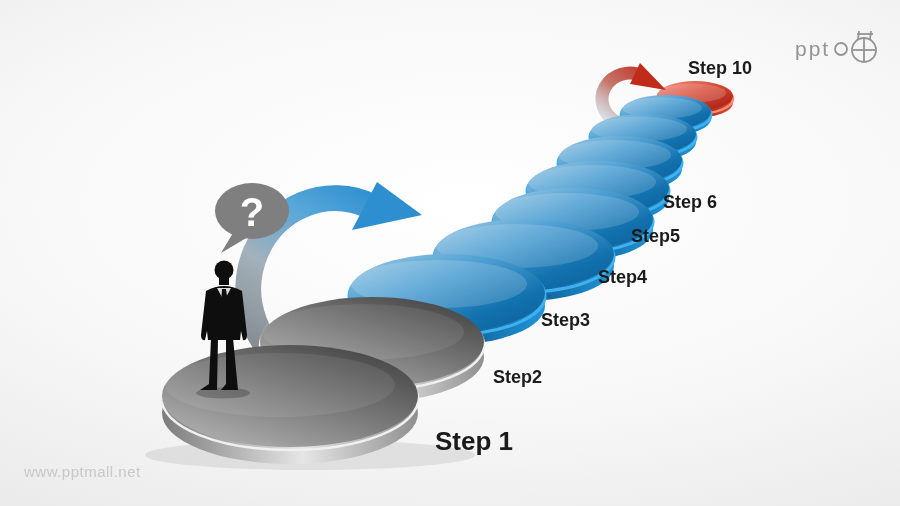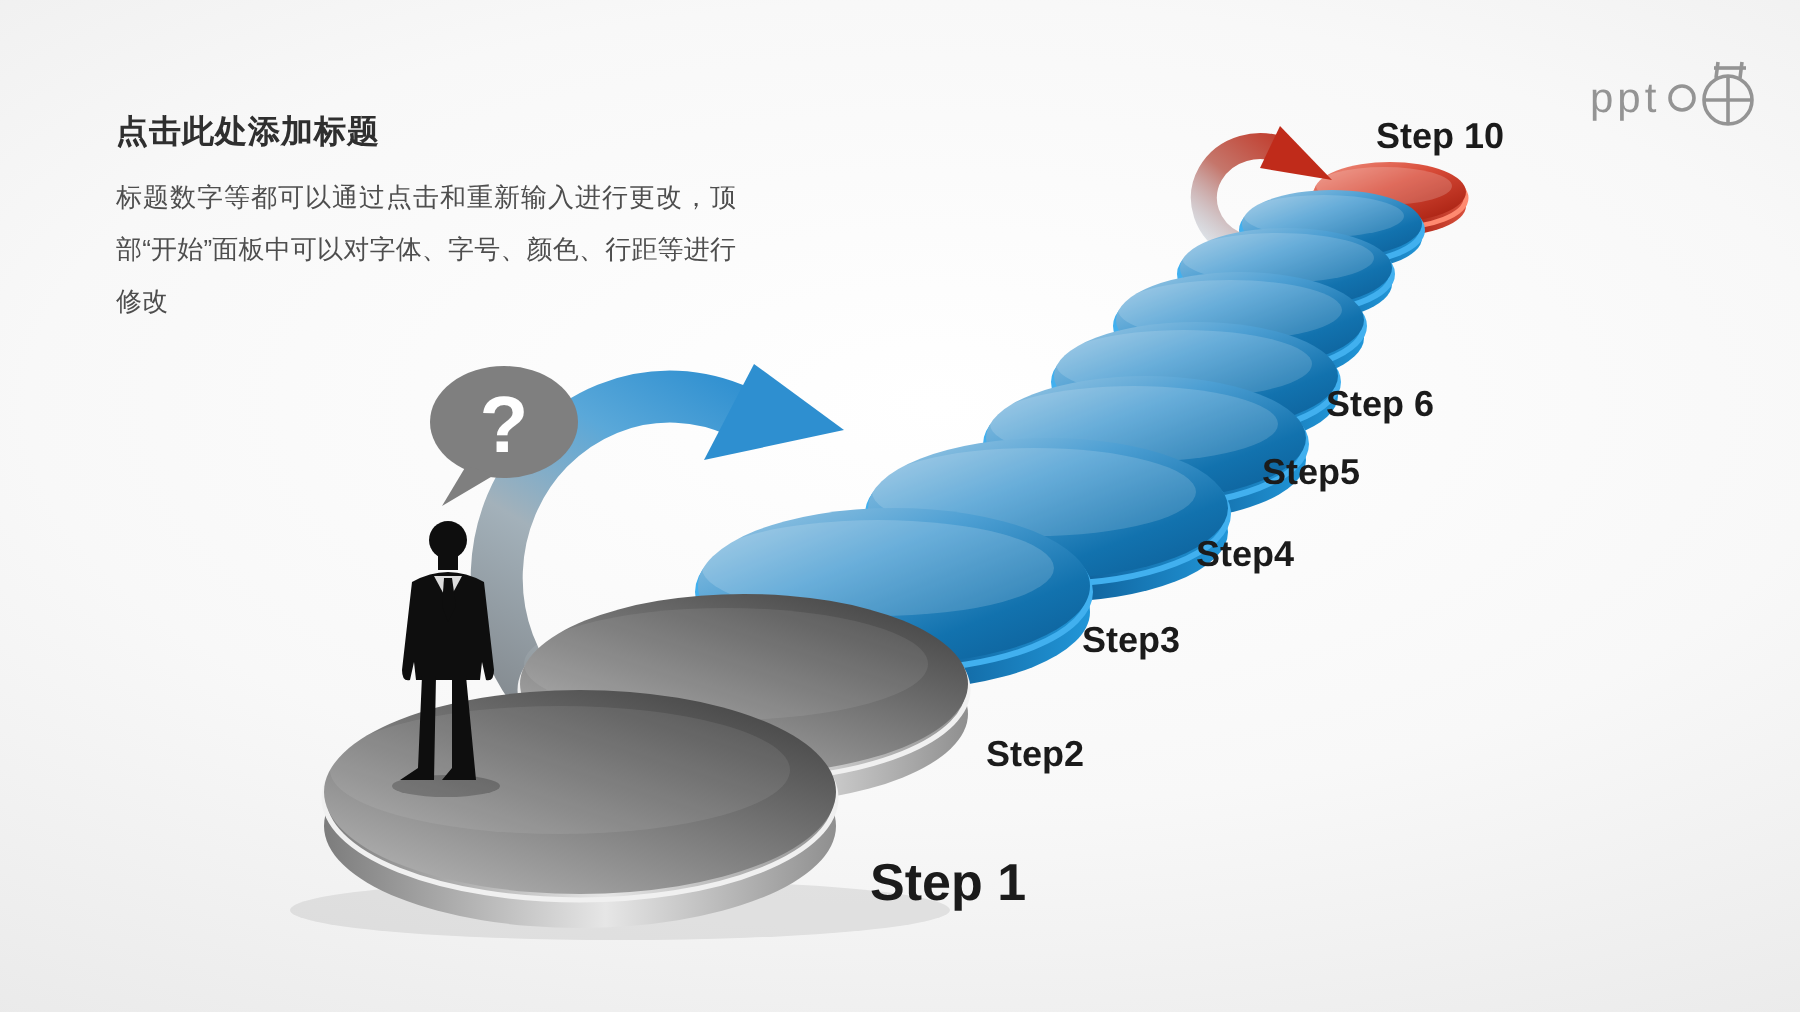--- a/index.html
+++ b/index.html
@@ -19,24 +19,20 @@
     position:absolute; left:24px; top:463px; font-size:15px; color:#c8c8c8; letter-spacing:0.5px;
   }
   svg.diagram { position:absolute; left:0; top:0; }
   .step-label { font-weight:bold; fill:#1b1b1b; font-family:"Liberation Sans", sans-serif; }
 </style>
 </head>
 <body>
 
 <div class="stage">
 
-  <div class="text-block">
-    <div class="title">点击此处添加标题</div>
-    <div class="body">标题数字等都可以通过点击和重新输入进行更改，顶部“开始”面板中可以对字体、字号、颜色、行距等进行修改</div>
-  </div>
 
   <svg class="diagram" width="900" height="506" viewBox="0 0 900 506">
     <defs>
       <linearGradient id="gBlueTop" x1="0" y1="0" x2="1" y2="1">
         <stop offset="0" stop-color="#a3cce6"></stop>
         <stop offset="0.38" stop-color="#4d9fd3"></stop>
         <stop offset="0.72" stop-color="#1272ae"></stop>
         <stop offset="1" stop-color="#0c5c95"></stop>
       </linearGradient>
       <linearGradient id="gBlueSide" x1="0" y1="0" x2="1" y2="0">
@@ -189,13 +185,14 @@
       <circle cx="841" cy="49" r="6"></circle>
       <circle cx="864" cy="50" r="12"></circle>
       <line x1="852" y1="50" x2="876" y2="50"></line>
       <line x1="864" y1="38" x2="864" y2="62"></line>
       <line x1="857" y1="34" x2="873" y2="34"></line>
       <line x1="859" y1="31" x2="858" y2="39"></line>
       <line x1="871" y1="31" x2="870" y2="39"></line>
     </g>
   </svg>
 
+  <div class="watermark">www.pptmall.net</div>
 </div>
 
 </body></html>

